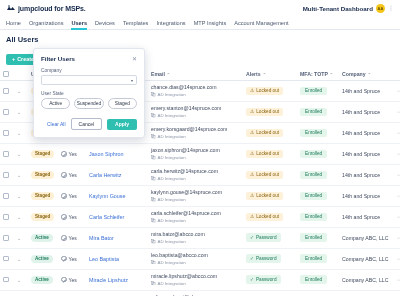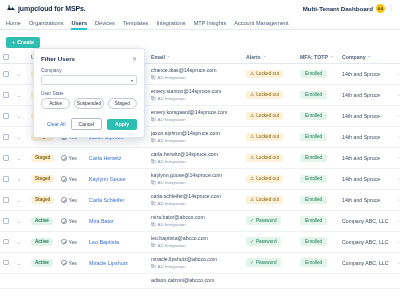--- a/index.html
+++ b/index.html
@@ -193,20 +193,23 @@
     <span class="nav-item">Home</span>
     <span class="nav-item">Organizations</span>
     <span class="nav-item active">Users</span>
     <span class="nav-item">Devices</span>
     <span class="nav-item">Templates</span>
     <span class="nav-item">Integrations</span>
     <span class="nav-item">MTP Insights</span>
     <span class="nav-item">Account Management</span>
   </div>
 
+  <div class="page-head">
+    <div class="page-title">All Users</div>
+  </div>
 
   <div class="toolbar">
     <button class="create-btn">
       <span>+</span>
       <span>Create</span>
     </button>
   </div>
 
   <table class="table">
     <thead>

